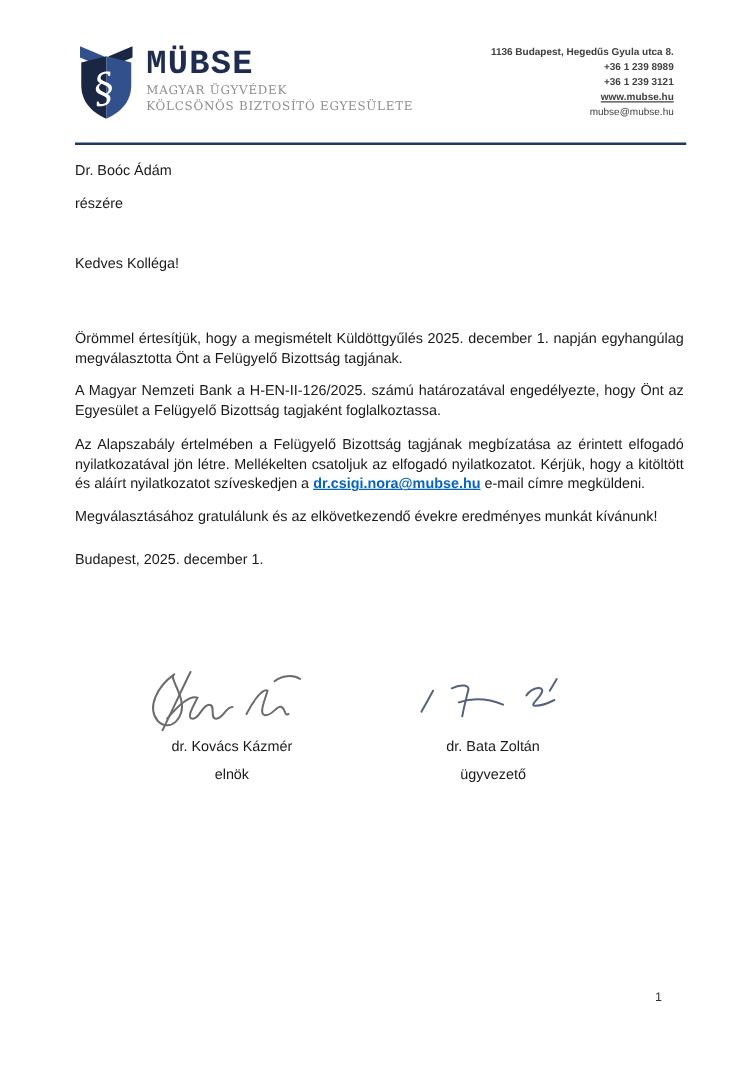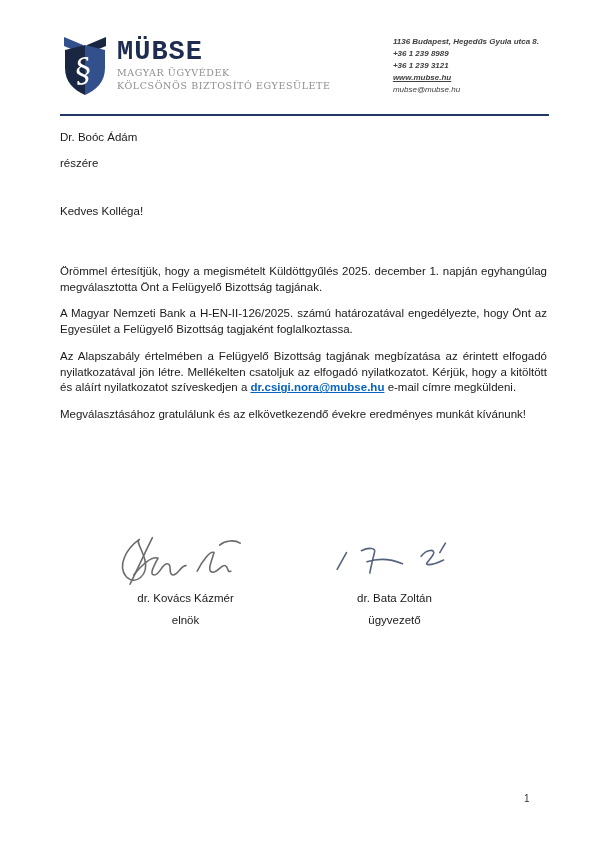--- a/index.html
+++ b/index.html
@@ -27,24 +27,24 @@
     font-family:"DejaVu Serif", serif;
     font-size:9.5px; line-height:11px;
     letter-spacing:0.6px;
     color:#8e8e8e;
     margin-top:2px;
     white-space:nowrap;
   }
 
   .contact-block {
     position:absolute; top:36px; right:66px;
+    text-align:right;
     font-size:8px; line-height:12px;
     color:#404040; font-weight:bold;
     white-space:nowrap;
-    font-style:italic;
   }
   .contact-block .website { text-decoration:underline; color:#404040; display:block; }
   .contact-block .email-plain { font-weight:normal; }
 
   .header-rule {
     position:absolute; left:60px; top:114px;
     width:489px; height:2px;
     background:#203864;
   }
 
@@ -118,20 +118,21 @@
 
   <div class="body-copy">
     <p>Örömmel értesítjük, hogy a megismételt Küldöttgyűlés 2025. december 1. napján egyhangúlag megválasztotta Önt a Felügyelő Bizottság tagjának.</p>
     <p>A Magyar Nemzeti Bank a H-EN-II-126/2025. számú határozatával engedélyezte, hogy Önt az Egyesület a Felügyelő Bizottság tagjaként foglalkoztassa.</p>
     <p>
       <span>Az Alapszabály értelmében a Felügyelő Bizottság tagjának megbízatása az érintett elfogadó nyilatkozatával jön létre. Mellékelten csatoljuk az elfogadó nyilatkozatot. Kérjük, hogy a kitöltött és aláírt nyilatkozatot szíveskedjen a</span>
       <a href="#" class="body-link">dr.csigi.nora@mubse.hu</a>
       <span>e-mail címre megküldeni.</span>
     </p>
     <p class="no-just">Megválasztásához gratulálunk és az elkövetkezendő évekre eredményes munkát kívánunk!</p>
+    <div class="date-line">Budapest, 2025. december 1.</div>
   </div>
 
   <div class="sig-col left">
     <svg width="150" height="56" viewBox="0 0 160 60" aria-hidden="true">
       <g fill="none" stroke="#6b6b6b" stroke-width="1.7" stroke-linecap="round">
         <path d="M30,8 C16,18 6,36 16,48 C26,58 40,46 36,30 C33,18 26,10 30,8"></path>
         <path d="M44,6 C36,22 26,44 20,56"></path>
         <path d="M24,46 C34,34 44,26 50,28 C46,36 40,46 46,46 C52,46 54,34 60,34 C66,34 60,46 66,46 C72,46 74,36 80,36"></path>
         <path d="M92,42 C98,30 106,20 110,22 C108,30 102,42 108,43 C114,44 118,34 122,36 C126,38 124,44 128,42"></path>
         <path d="M116,14 C122,9 132,8 138,12"></path>

